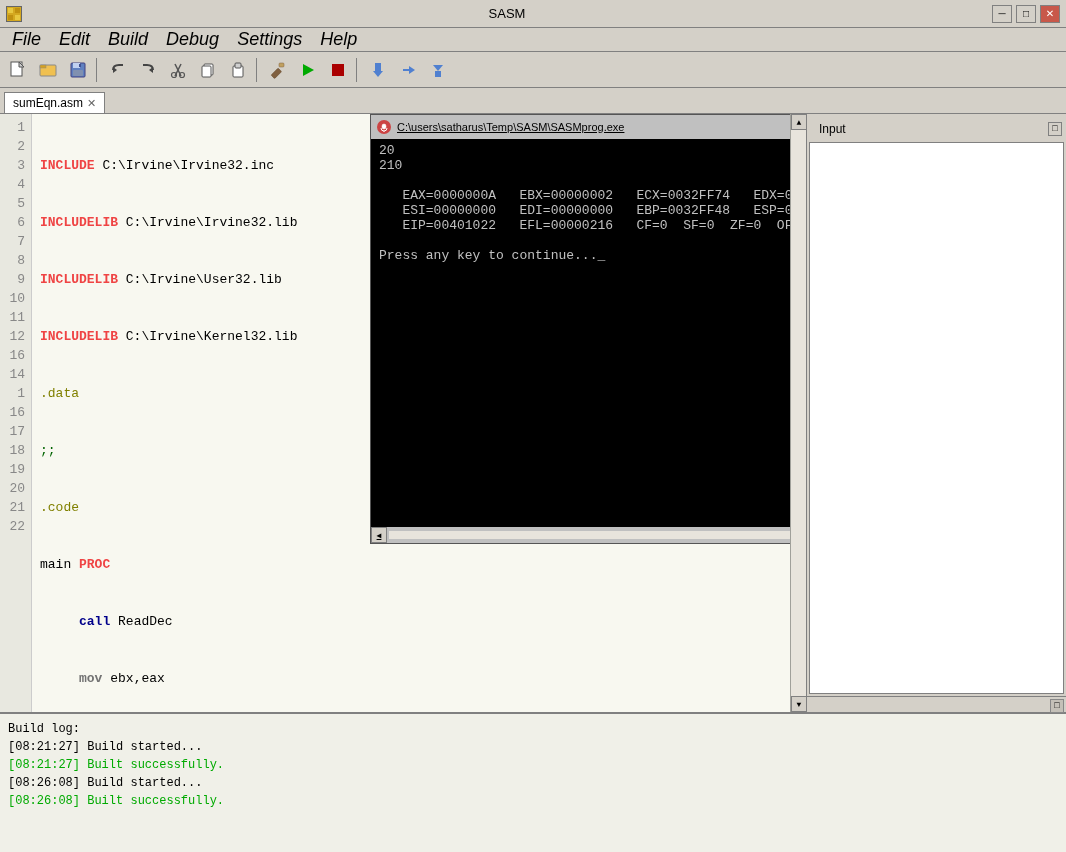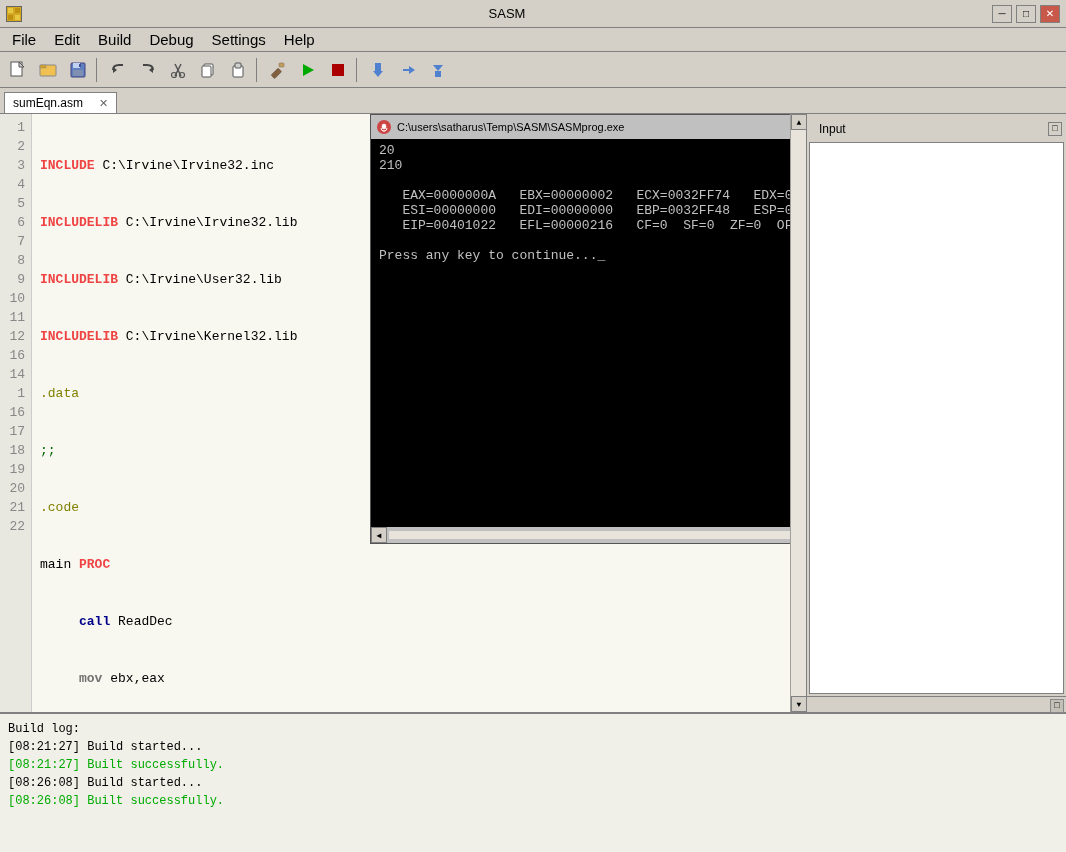--- a/index.html
+++ b/index.html
@@ -67,24 +67,25 @@
       background: #d4d0c8;
       height: 24px;
       display: flex;
       align-items: center;
       border-bottom: 1px solid #808080;
       padding: 0 4px;
       gap: 2px;
     }
     .menu-item {
       font-family: Arial, sans-serif;
-      font-size: 15px;
+      font-size: 18px;
       padding: 2px 8px;
       cursor: pointer;
       color: #000;
+      font-style: italic;
     }
 
     
     .toolbar {
       background: #d4d0c8;
       height: 36px;
       display: flex;
       align-items: center;
       border-bottom: 1px solid #808080;
       padding: 0 4px;
@@ -122,21 +123,21 @@
     .tab {
       font-family: Arial, sans-serif;
       font-size: 12px;
       padding: 3px 8px;
       background: #e8e4dc;
       border: 1px solid #808080;
       border-bottom: none;
       cursor: pointer;
       display: flex;
       align-items: center;
-      gap: 16px;
+      gap: 4px;
     }
     .tab.active { background: #ffffff; }
     .tab-close {
       font-size: 11px;
       color: #666;
       cursor: pointer;
     }
 
     
     .main-content {
@@ -214,20 +215,21 @@
     
     .terminal-overlay {
       position: absolute;
       top: 0;
       left: 370px;
       width: 650px;
       height: 430px;
       background: #000;
       border: 1px solid #555;
       z-index: 10;
+      text-decoration: underline;
     }
     .terminal-title-bar {
       background: #c0c0c0;
       height: 24px;
       display: flex;
       align-items: center;
       justify-content: space-between;
       padding: 0 6px;
     }
     .terminal-title-left {

